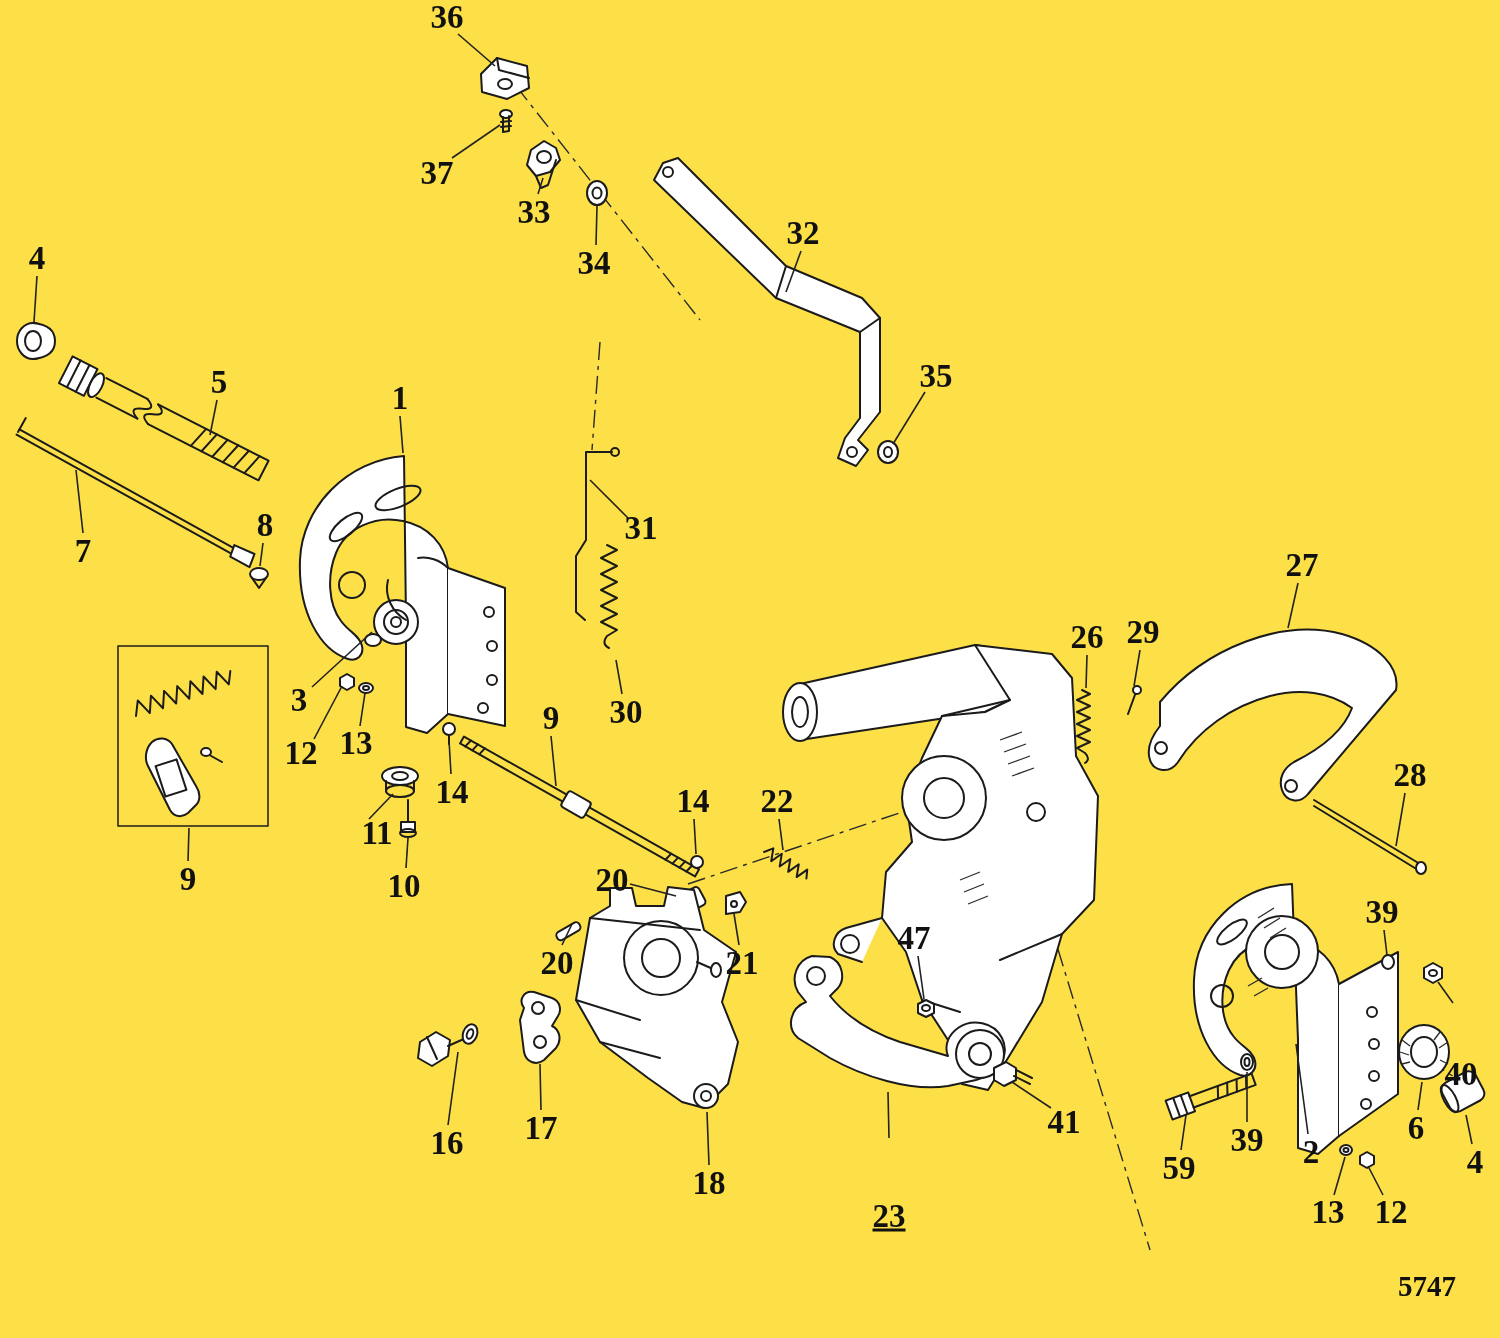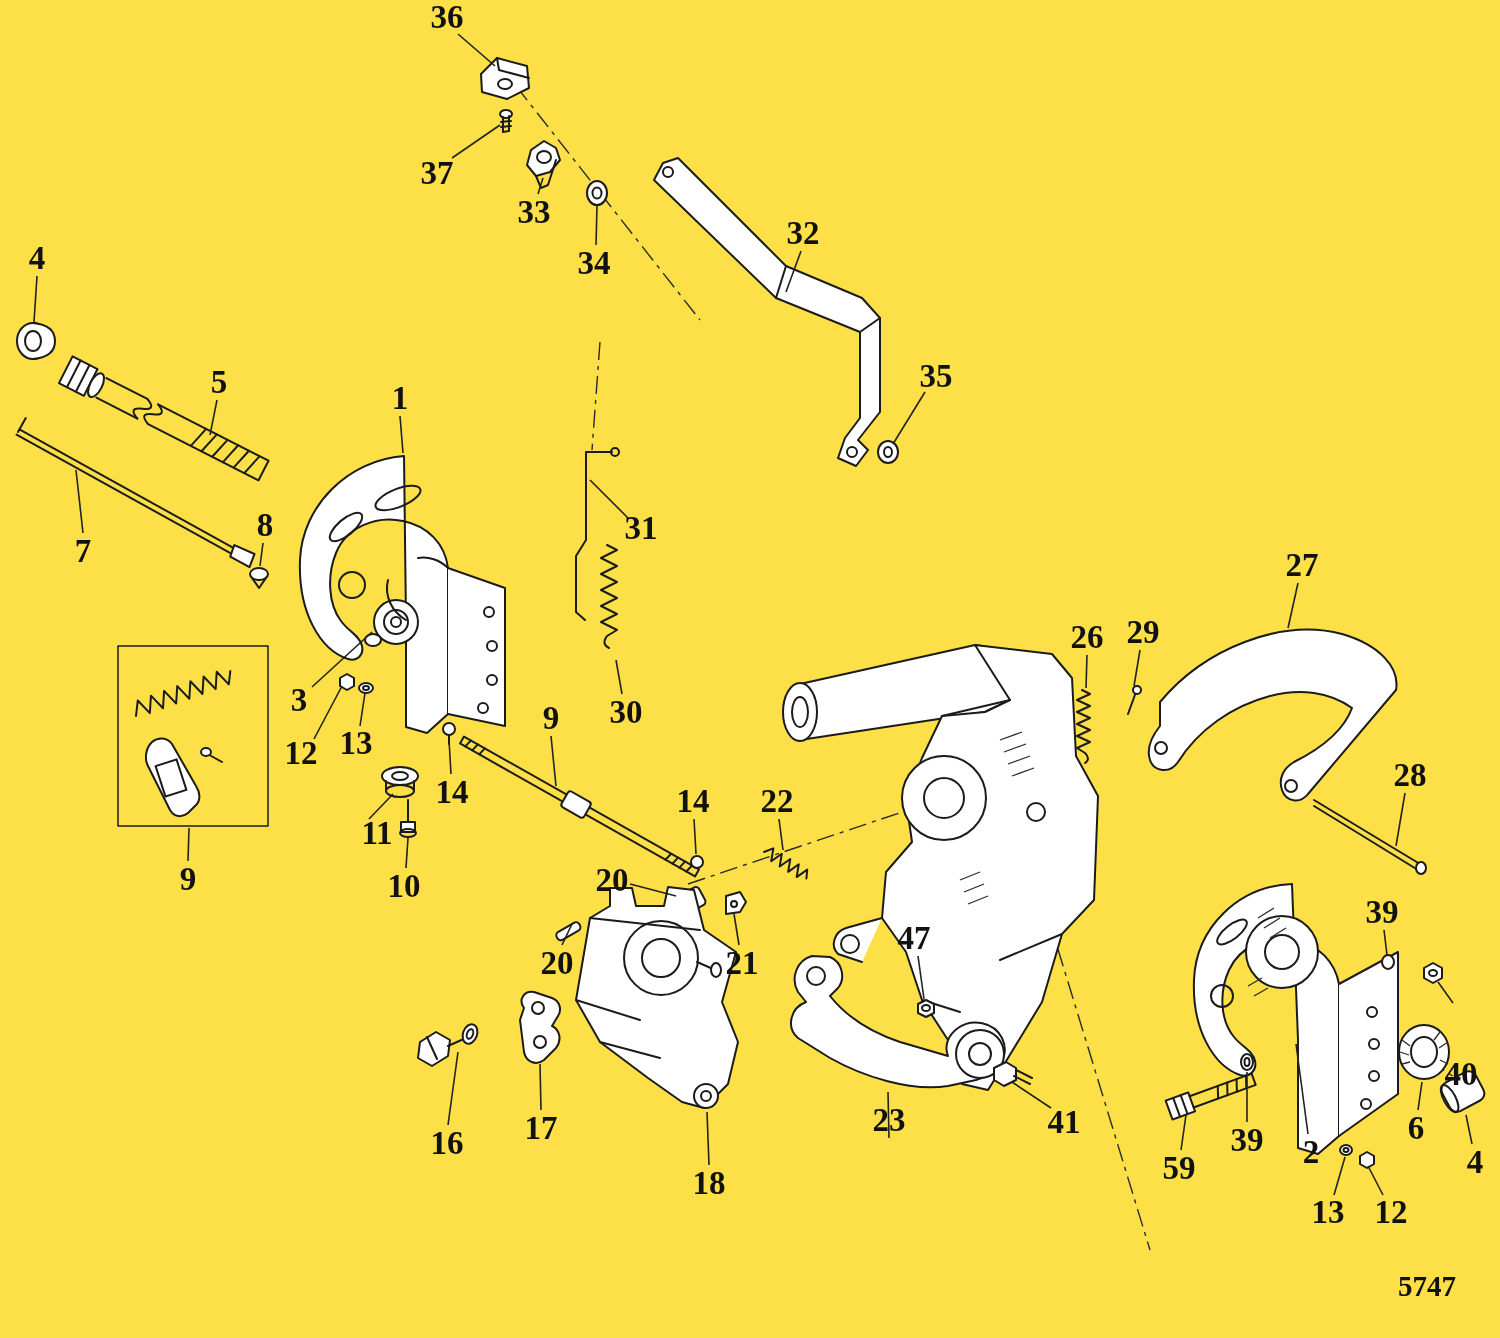--- a/index.html
+++ b/index.html
@@ -366,21 +366,21 @@
       <div class="callout" style="left: 914px; top: 938px;">47</div>
       <div class="callout" style="left: 1087px; top: 637px;">26</div>
       <div class="callout" style="left: 1143px; top: 632px; font-family: Liberation Serif, serif;">29</div>
       <div class="callout" style="left: 1302px; top: 565px;">27</div>
       <div class="callout" style="left: 1410px; top: 775px;">28</div>
       <div class="callout" style="left: 1382px; top: 912px;">39</div>
       <div class="callout" style="left: 1461px; top: 1074px;">40</div>
       <div class="callout" style="left: 447px; top: 1143px;">16</div>
       <div class="callout" style="left: 541px; top: 1128px;">17</div>
       <div class="callout" style="left: 709px; top: 1183px;">18</div>
-      <div class="callout" style="left: 889px; top: 1120px;">23</div>
+      <div class="callout" style="left: 889px; top: 1216px; text-decoration: underline;">23</div>
       <div class="callout" style="left: 1064px; top: 1122px;">41</div>
       <div class="callout" style="left: 1179px; top: 1168px;">59</div>
       <div class="callout" style="left: 1247px; top: 1140px;">39</div>
       <div class="callout" style="left: 1311px; top: 1152px;">2</div>
       <div class="callout" style="left: 1328px; top: 1212px;">13</div>
       <div class="callout" style="left: 1391px; top: 1212px;">12</div>
       <div class="callout" style="left: 1416px; top: 1128px;">6</div>
       <div class="callout" style="left: 1475px; top: 1162px;">4</div>
     </div>
 

